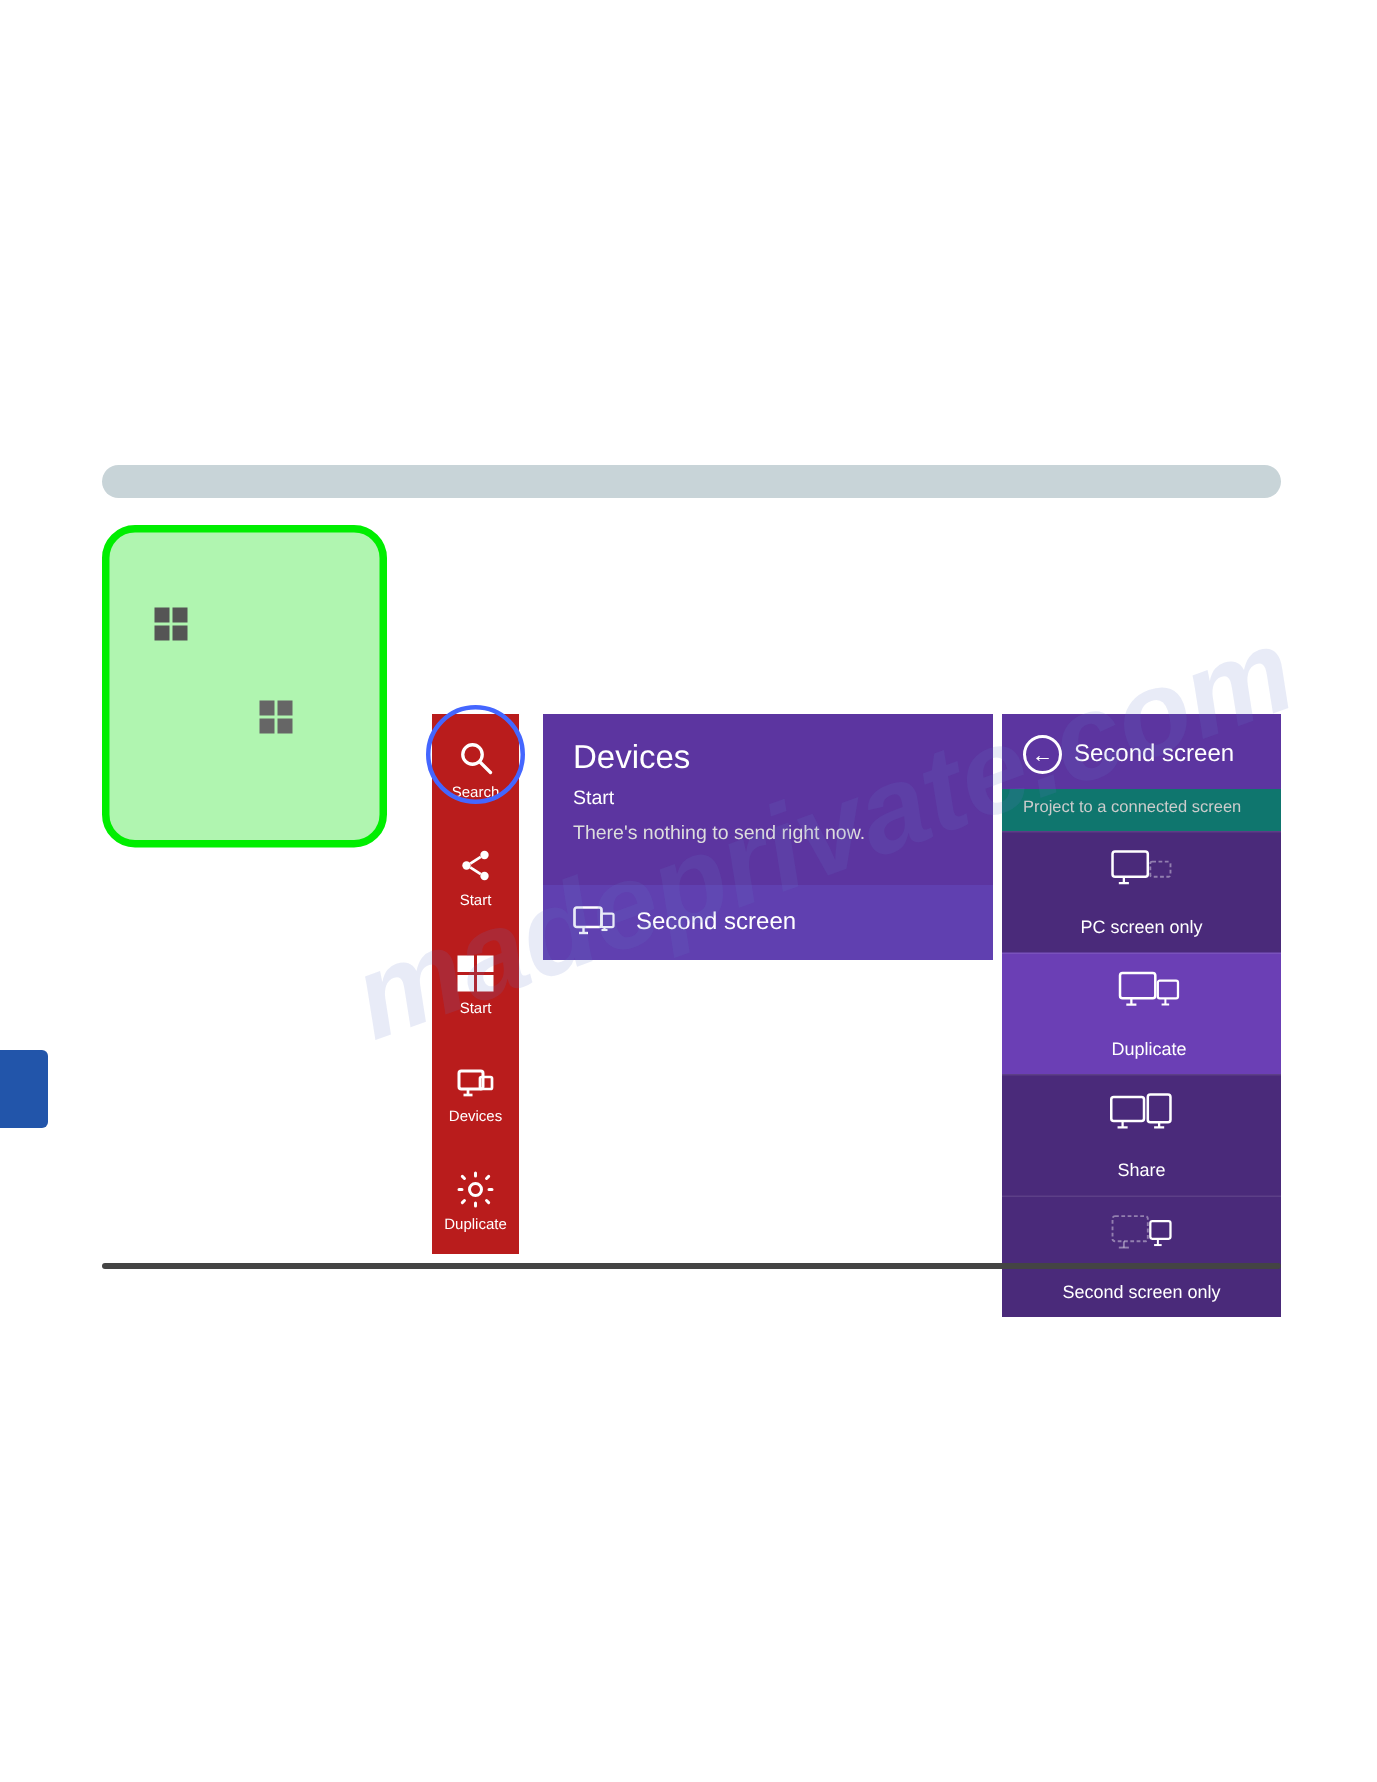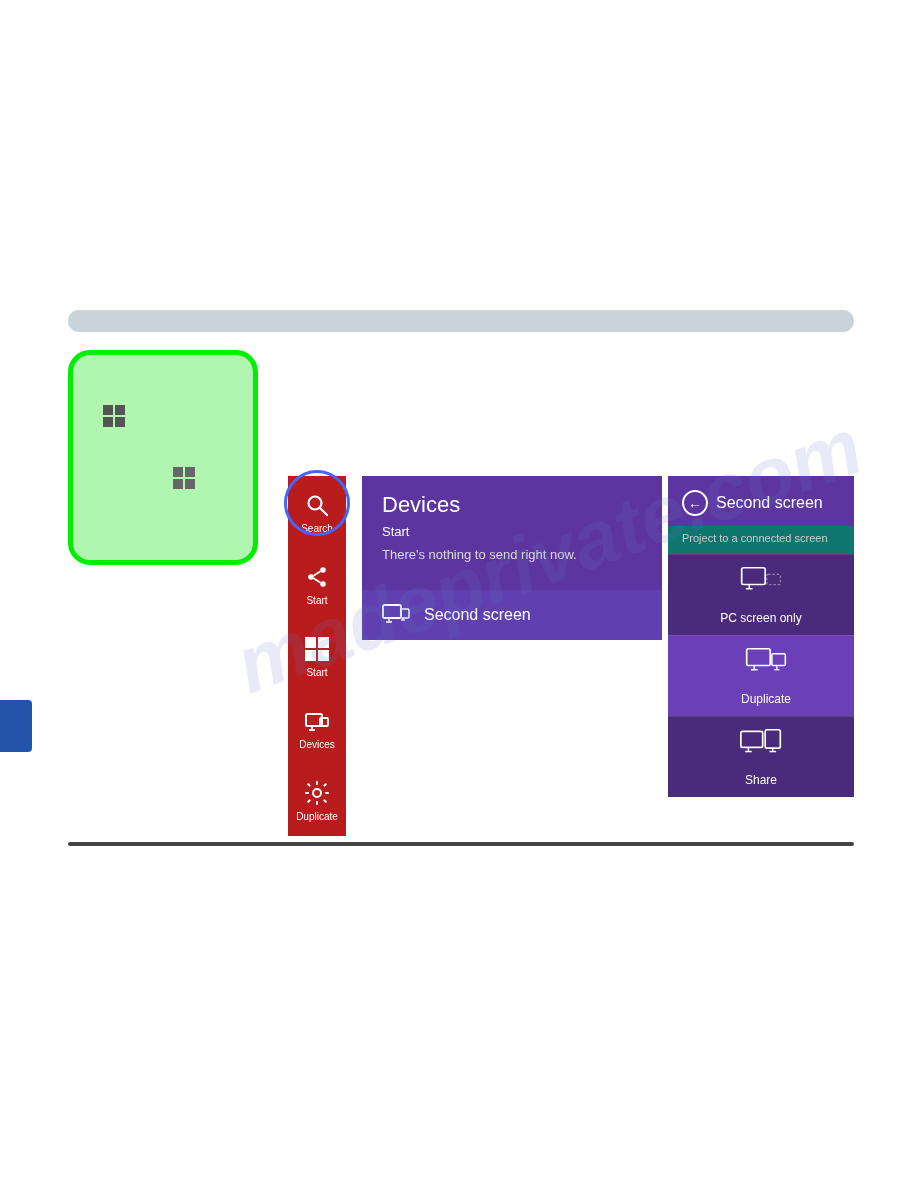--- a/index.html
+++ b/index.html
@@ -438,17 +438,28 @@
       <rect x="1" y="4" width="26" height="19" rx="2" stroke="white" stroke-width="2"></rect>
       <line x1="10" y1="23" x2="10" y2="28" stroke="white" stroke-width="1.8"></line>
       <line x1="6" y1="28" x2="14" y2="28" stroke="white" stroke-width="1.8"></line>
       <rect x="30" y="2" width="18" height="22" rx="2" stroke="white" stroke-width="2"></rect>
       <line x1="39" y1="24" x2="39" y2="28" stroke="white" stroke-width="1.8"></line>
       <line x1="35" y1="28" x2="43" y2="28" stroke="white" stroke-width="1.8"></line>
     </svg>
     <span>Share</span>
   </div>
 
+  <div class="ss-option">
+    <svg class="monitor-svg" viewBox="0 0 50 38" fill="none">
+      <rect x="2" y="2" width="28" height="20" rx="2" stroke="rgba(255,255,255,0.4)" stroke-width="1.5" stroke-dasharray="3,2"></rect>
+      <line x1="11" y1="22" x2="11" y2="27" stroke="rgba(255,255,255,0.4)" stroke-width="1.5"></line>
+      <line x1="7" y1="27" x2="15" y2="27" stroke="rgba(255,255,255,0.4)" stroke-width="1.5"></line>
+      <rect x="32" y="6" width="16" height="14" rx="1.5" stroke="white" stroke-width="1.8"></rect>
+      <line x1="38" y1="20" x2="38" y2="25" stroke="white" stroke-width="1.6"></line>
+      <line x1="35" y1="25" x2="41" y2="25" stroke="white" stroke-width="1.6"></line>
+    </svg>
+    <span>Second screen only</span>
+  </div>
 </div>
 
 <div class="side-tab"></div>
 
 <div class="bottom-bar"></div>
 
 </body></html>

